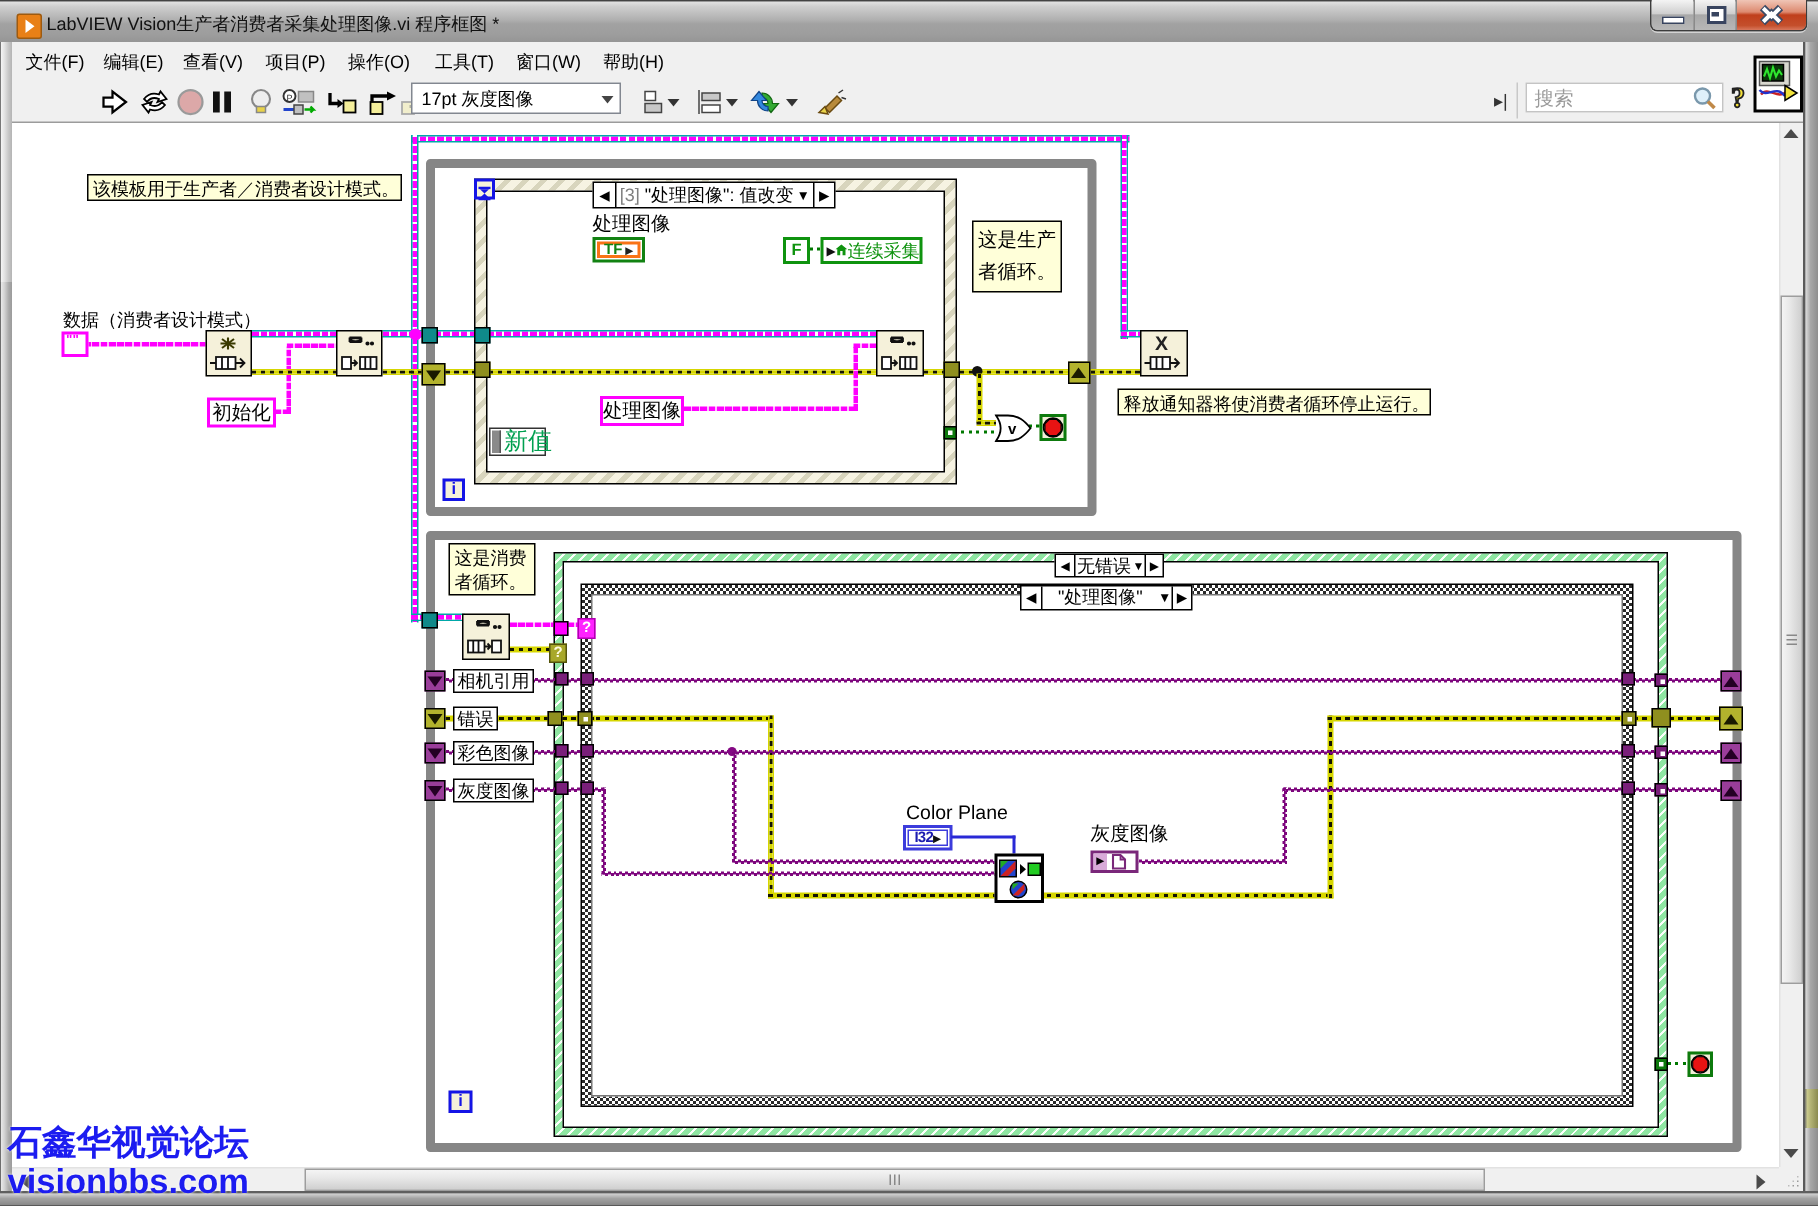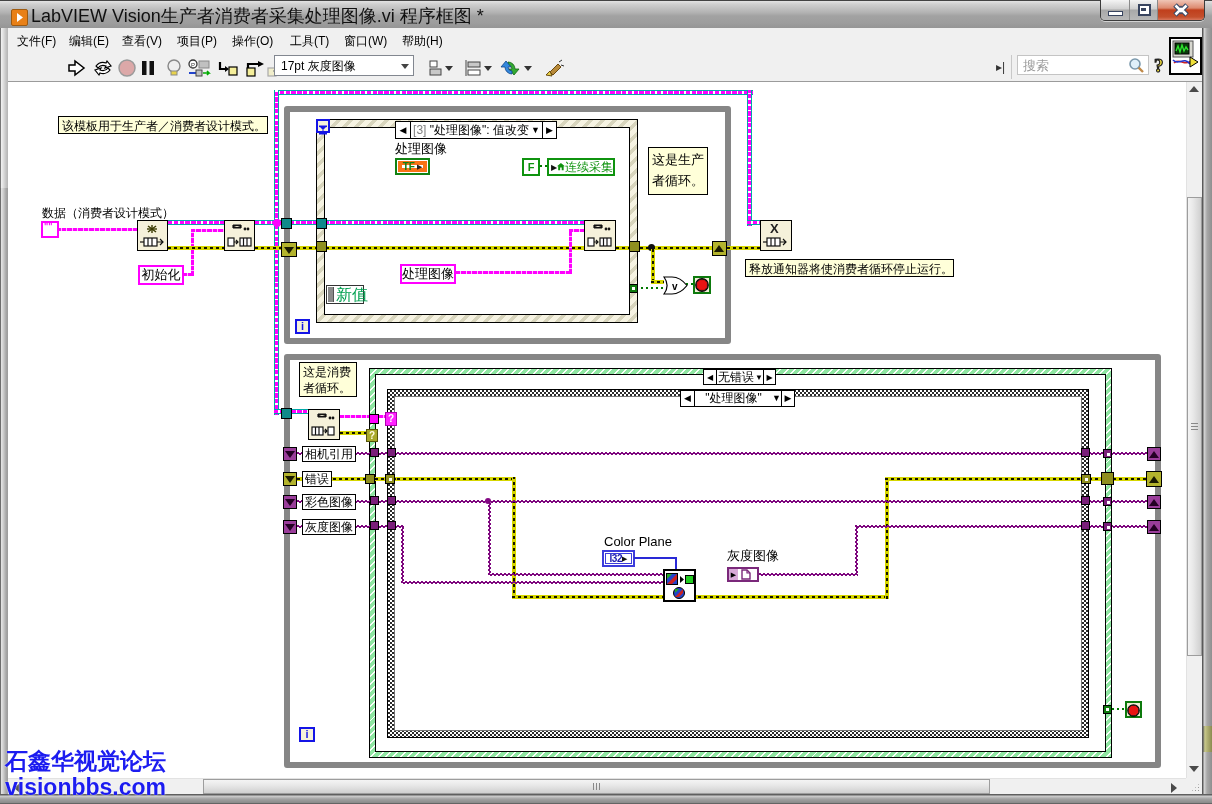--- a/index.html
+++ b/index.html
@@ -107,21 +107,21 @@
           <rect x="1" y="0.5" width="8" height="1.6"></rect>
           <rect x="1" y="7.9" width="8" height="1.6"></rect>
           <path d="M2 2.1 h6 L5 5 Z M2 7.9 h6 L5 5 Z"></path>
         </g>
       </svg>
   </div>
 </div>
 
 <div class="t" style="left:395px;top:142px;font-size:13px">处理图像</div>
 <div class="abs" style="left:395px;top:158px;width:35px;height:17px;border:2px solid #128212;background:#fff;box-sizing:border-box">
-  <div class="abs" style="left:1px;top:1px;right:1px;bottom:1px;border:4px solid #f97316;display:flex;align-items:center;justify-content:center;gap:0">
+  <div class="abs" style="left:1px;top:1px;right:1px;bottom:1px;border:2px solid #f97316;display:flex;align-items:center;justify-content:center;gap:0">
     <span style="font:bold 10px/10px 'Liberation Sans';color:#128212">TF</span>
     <span style="font-size:7px;color:#222;margin-left:2px">▶</span>
   </div>
 </div>
 <div class="abs" style="left:522px;top:158px;width:18px;height:18px;border:2px solid #0f930f;background:#fff;box-sizing:border-box;display:flex;align-items:center;justify-content:center">
   <span style="font:bold 11px 'Liberation Sans';color:#0f930f">F</span>
 </div>
 <div class="abs" style="left:547px;top:158px;width:68px;height:18px;border:2px solid #0f930f;background:#fff;box-sizing:border-box;display:flex;align-items:center">
   <span style="font-size:8px;color:#111;margin-left:2px">▶</span>
   <svg width="10" height="10" viewBox="0 0 10 10">
@@ -393,21 +393,21 @@
 <div class="abs" style="left:299px;top:727px;width:16px;height:15px;border:2px solid #1414e6;background:#f5f1da;box-sizing:border-box;text-align:center;font:bold 11px/11px 'Liberation Sans';color:#1414e6">i</div>
 
 <div class="abs" id="titlebar" style="left:0;top:0;width:1212px;height:28px;
  background:linear-gradient(#e3e3e3 0%,#cfcfcf 12%,#b0b0b0 45%,#a2a2a2 55%,#9d9d9d 82%,#959595 100%);
  border-top:1px solid #434343;box-sizing:border-box">
   <div class="abs" style="left:11px;top:8px;width:15px;height:15px;background:#e88017;border-radius:2px;border:1px solid #9d5a10">
     <svg width="15" height="15" viewBox="0 0 15 15" style="position:absolute;left:0;top:0">
         <polygon points="5,3 11,7.5 5,12" fill="#fff"></polygon>
       </svg>
   </div>
-  <div class="t" style="left:31px;top:8px;font-size:18px;color:#111">LabVIEW Vision生产者消费者采集处理图像.vi 程序框图 *</div>
+  <div class="t" style="left:31px;top:8px;font-size:12px;color:#111">LabVIEW Vision生产者消费者采集处理图像.vi 程序框图 *</div>
 </div>
 
 <div class="abs" style="left:1100px;top:0;width:103px;height:20px;border:1px solid #3c3c3c;border-top:none;border-radius:0 0 5px 5px;overflow:hidden;box-shadow:0 1px 0 rgba(255,255,255,.55)">
   <div class="abs" style="left:0;top:0;width:28px;height:20px;background:linear-gradient(#f4f4f4,#cfcfcf 45%,#a8a8a8 50%,#b8b8b8);border-right:1px solid #8a8a8a">
     <div class="abs" style="left:7px;top:11px;width:13px;height:3px;background:#fff;border:1px solid #38445f"></div>
   </div>
   <div class="abs" style="left:29px;top:0;width:27px;height:20px;background:linear-gradient(#f4f4f4,#cfcfcf 45%,#a8a8a8 50%,#b8b8b8);border-right:1px solid #8a8a8a">
     <div class="abs" style="left:8px;top:4px;width:9px;height:8px;background:#fff;border:2px solid #38445f"></div>
     <div class="abs" style="left:11px;top:8px;width:5px;height:3px;background:#38445f"></div>
   </div>

